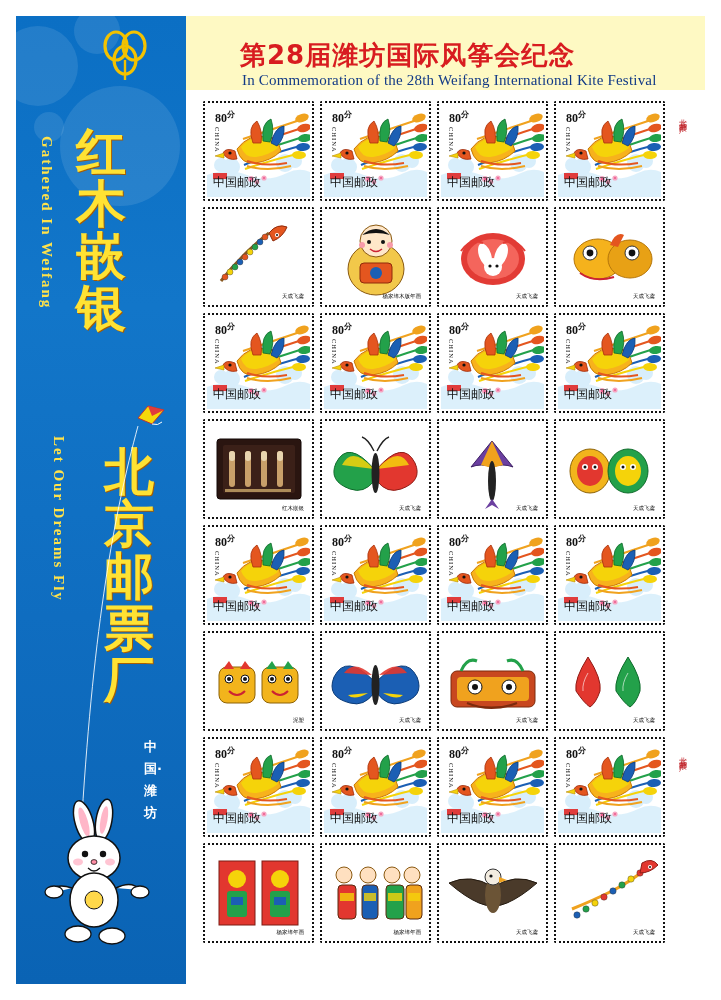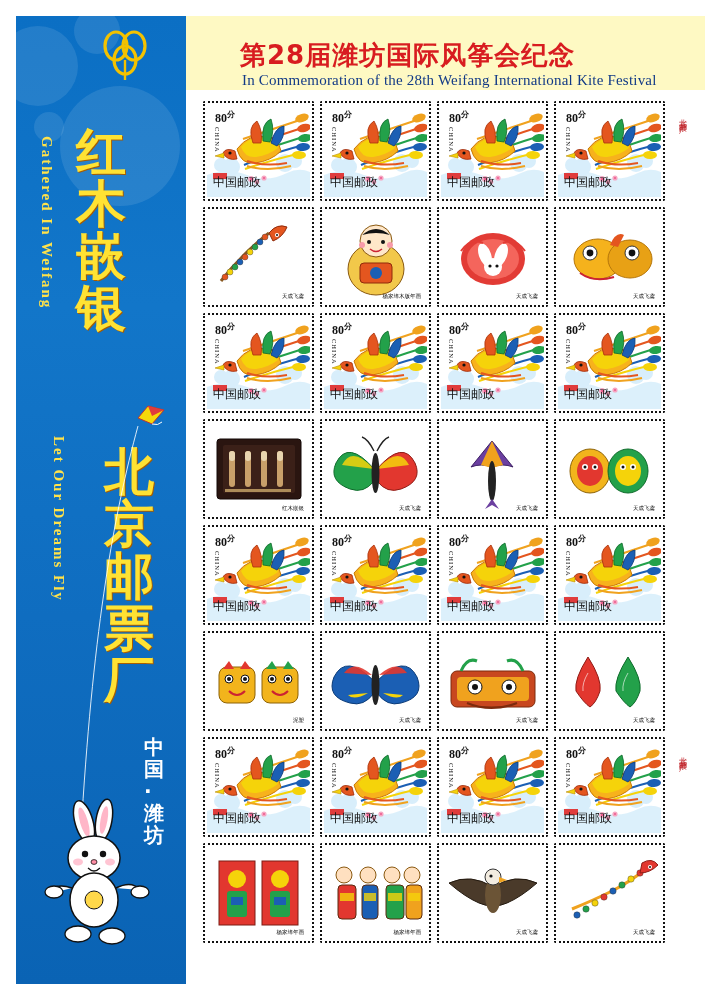--- a/index.html
+++ b/index.html
@@ -26,21 +26,21 @@
   #gatheredIn{left:22px;top:120px;font-size:15px;}
   #letOur{left:34px;top:420px;font-size:15px;}
 
   .cn-big{
     position:absolute;color:#ffe233;font-family:"DejaVu Sans",sans-serif;
     font-weight:bold;font-size:50px;line-height:52px;text-shadow:1px 1px 0 #a85c00;
   }
   #cnCol1{left:60px;top:110px;width:60px;}
   #cnCol2{left:88px;top:430px;width:60px;}
   .cn-small{
-    position:absolute;left:128px;top:720px;color:#ffffff;font-size:20px;font-weight:bold;
+    position:absolute;left:128px;top:720px;color:#ffffff;font-size:13px;font-weight:bold;
     line-height:22px;width:22px;font-family:"DejaVu Sans",sans-serif;
   }
   
   .kite{position:absolute;left:120px;top:388px;width:30px;height:22px;}
   .string{position:absolute;left:58px;top:408px;width:66px;height:400px;}
   
   .rabbit{position:absolute;left:26px;top:780px;width:110px;height:160px;}
 
   
   .header{position:absolute;left:186px;top:16px;width:519px;height:74px;background:#fef9c3;}

